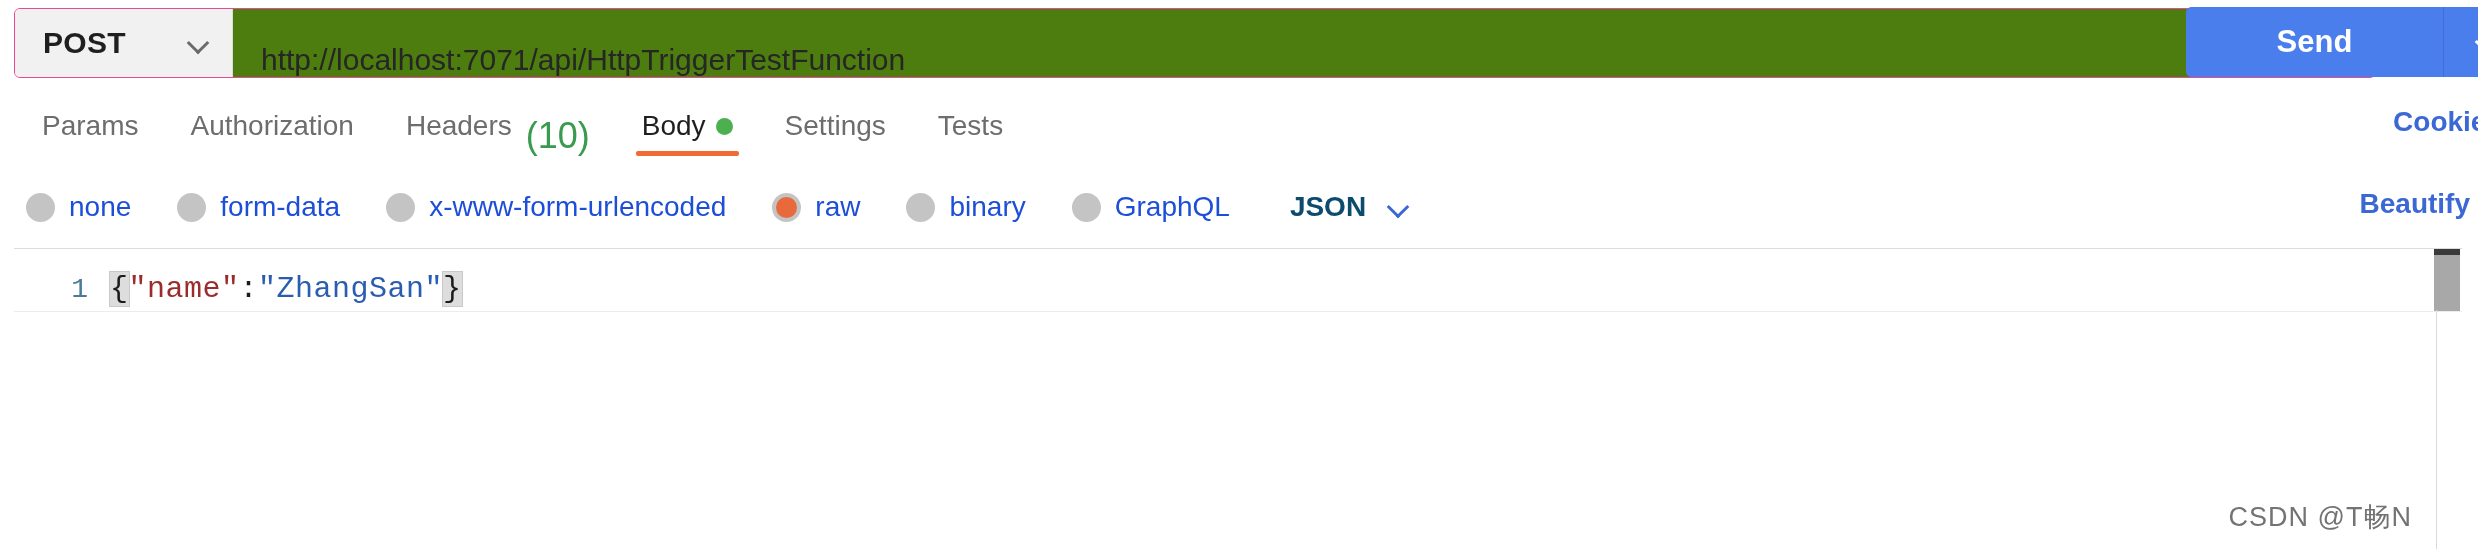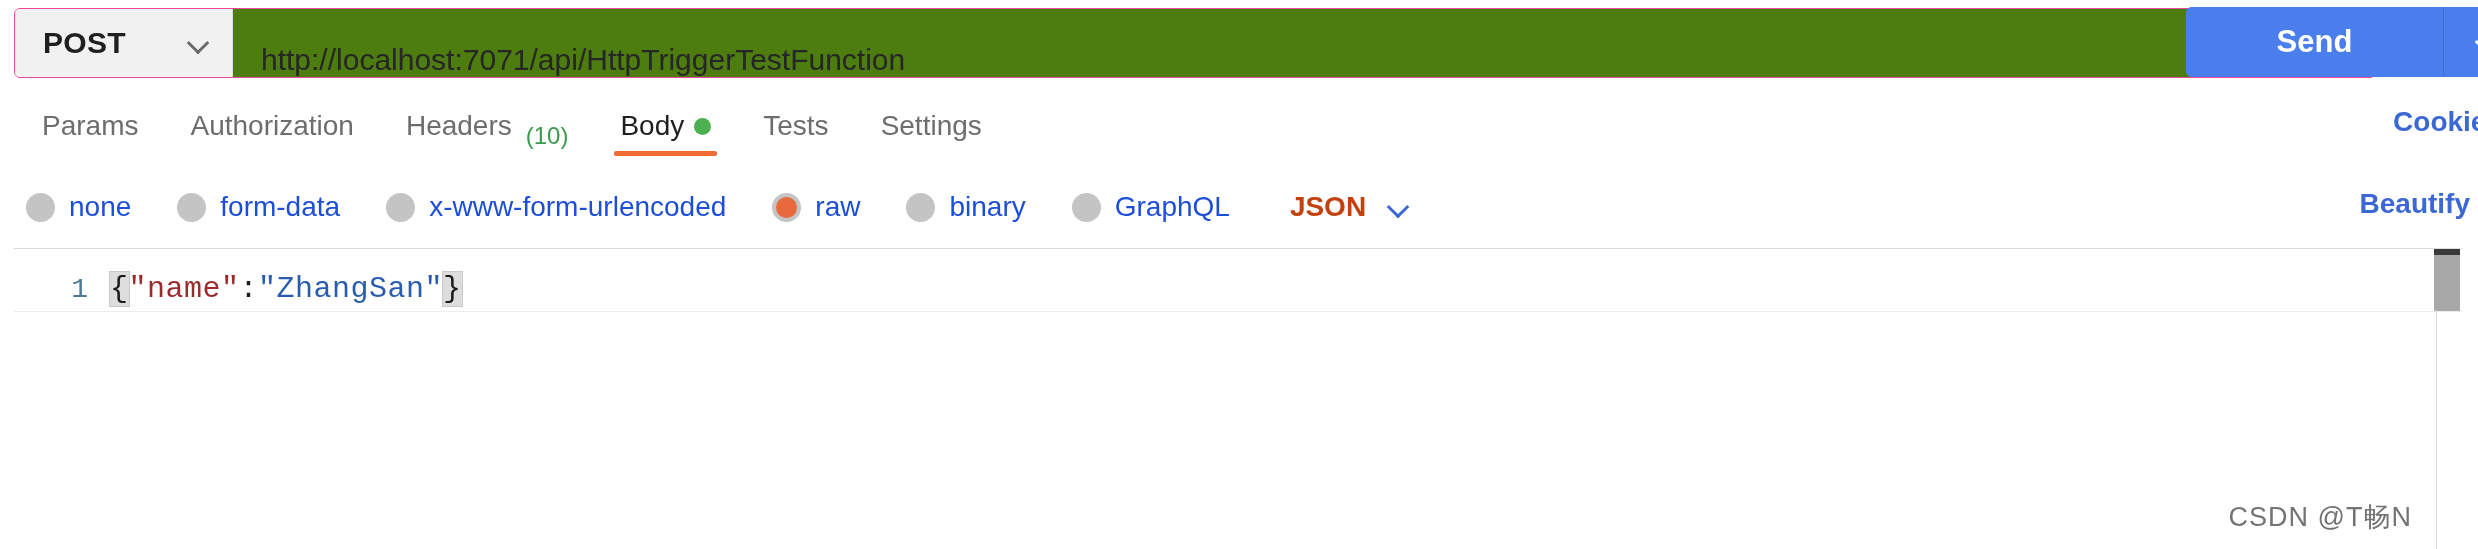--- a/index.html
+++ b/index.html
@@ -166,21 +166,21 @@
     display: none;
     position: absolute;
     left: 20px;
     right: 20px;
     bottom: -6px;
     height: 5px;
     background: #ef6b33;
     border-radius: 2px;
   }
   .tab.active .underline { display: block; }
-  .tab-count { color: #3a9a4e; font-size: 24px; margin-left: 4px; margin-top: 20px; }
+  .tab-count { color: #3a9a4e; font-size: 36px; margin-left: 4px; margin-top: 20px; }
   .green-dot {
     width: 17px;
     height: 17px;
     border-radius: 50%;
     background: #4caf50;
     display: inline-block;
   }
 
   .cookies-link {
     position: absolute;
@@ -245,21 +245,21 @@
   .format-select {
     display: flex;
     align-items: center;
     gap: 22px;
     margin-left: 14px;
     cursor: pointer;
   }
   .format-label {
     font-size: 28px;
     font-weight: 700;
-    color: #c2410c;
+    color: #0c4a6e;
   }
 
   .beautify-link {
     position: absolute;
     right: 8px;
     top: 16px;
     font-size: 28px;
     font-weight: 700;
     color: #3b68d4;
     cursor: pointer;
@@ -414,26 +414,26 @@
     </div>
 
     <div class="tab active">
       <span>Body</span>
       <span class="green-dot"></span>
       <span class="underline"></span>
     </div>
 
 
     <div class="tab">
+      <span>Settings</span>
+
+    </div>
+
+    <div class="tab">
       <span>Tests</span>
-
-    </div>
-
-    <div class="tab">
-      <span>Settings</span>
 
     </div>
 
   </div>
 
   <div class="cookies-link">Cookies</div>
 
 </div>
 
 <div class="bodytype-row">

